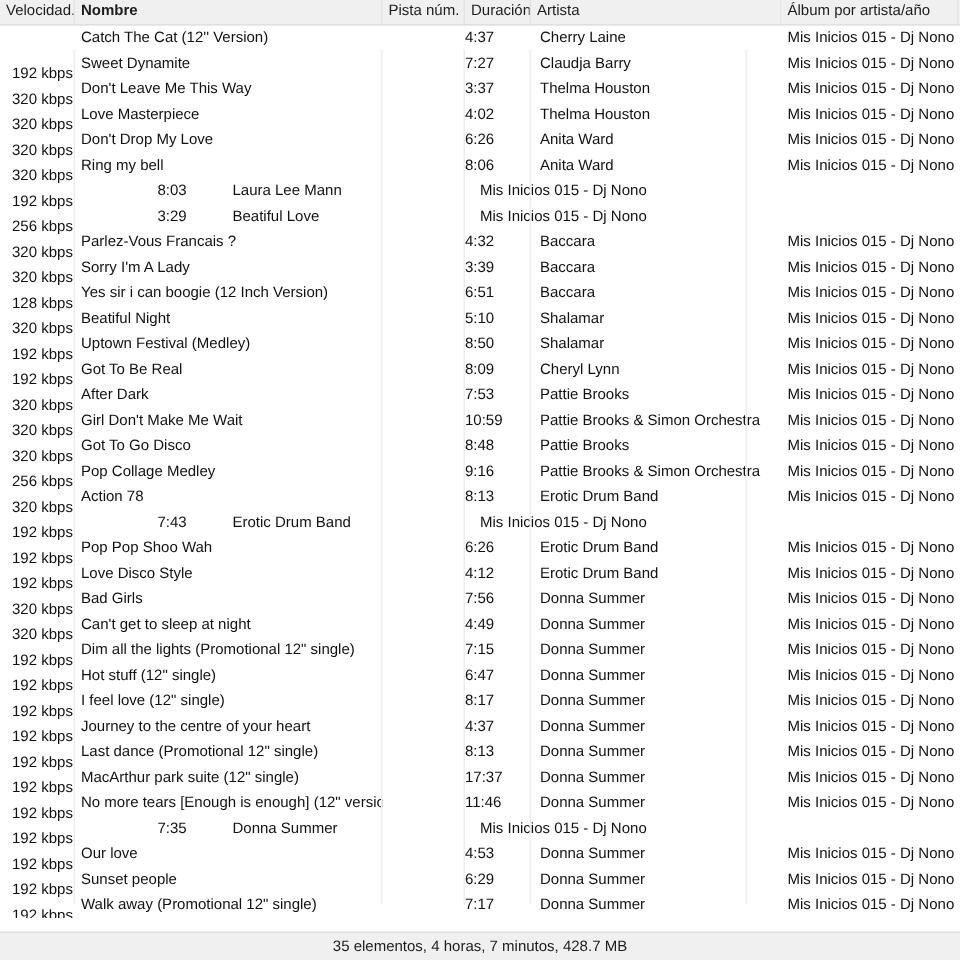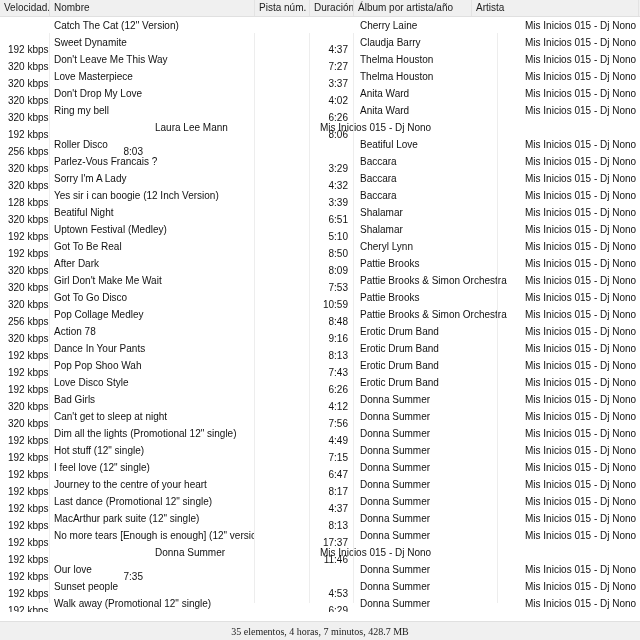--- a/index.html
+++ b/index.html
@@ -37,21 +37,21 @@
   .header .col {
     height: 16px;
     line-height: 16px;
     border-right: 1px solid #e3e3e3;
     padding-left: 4px;
     box-sizing: border-box;
     overflow: hidden;
     white-space: nowrap;
   }
   .col-speed   { width: 50px; }
-  .col-name    { width: 205px; }
+  .col-name    { width: 205px; font-weight: bold; }
   .col-track   { width: 55px; }
   .col-dur     { width: 44px; text-align: center; padding-right: 6px; padding-left: 0; }
   .col-artist  { width: 167px; padding-left: 6px; }
   .col-album   { width: 118px; border-right: none; padding-left: 4px; }
 
   
   .list {
     flex: 1 1 auto;
     overflow: hidden;
   }
@@ -66,21 +66,21 @@
   .row .cell {
     height: 17px;
     line-height: 17px;
     overflow: hidden;
     white-space: nowrap;
     box-sizing: border-box;
   }
   .cell.speed  { width: 50px; padding-left: 8px; margin-top: 24px; }
   .cell.name   { width: 205px; padding-left: 4px; }
   .cell.track  { width: 55px; }
-  .cell.dur    { width: 44px; text-align: right; padding-right: 6px; margin-top: 24px; }
+  .cell.dur    { width: 44px; padding-right: 6px; }
   .cell.artist { width: 167px; padding-left: 6px; }
   .cell.album  { width: 118px; padding-left: 4px; color: #111111; }
 
   
   .vline {
     position: absolute;
     top: 16px;
     bottom: 18px;
     width: 1px;
     background: #ededed;
@@ -91,35 +91,34 @@
   .statusbar {
     height: 18px;
     min-height: 18px;
     background: #f0f0f0;
     border-top: 1px solid #e0e0e0;
     display: flex;
     align-items: center;
     justify-content: center;
     font-size: 10px;
     color: #1c1c1c;
-    font-family: Liberation Serif, serif;
   }
 </style>
 </head>
 <body>
 
 <div class="window">
 
   <div class="header">
     <div class="col col-speed">Velocidad...</div>
     <div class="col col-name">Nombre</div>
     <div class="col col-track">Pista núm.</div>
     <div class="col col-dur">Duración</div>
+    <div class="col col-artist">Artista</div>
     <div class="col col-album">Álbum por artista/año</div>
-    <div class="col col-artist">Artista</div>
   </div>
 
   <div class="list-wrap">
     <div class="vline" style="left:49px;"></div>
     <div class="vline" style="left:254px;"></div>
     <div class="vline" style="left:309px;"></div>
     <div class="vline" style="left:353px;"></div>
     <div class="vline" style="left:497px;"></div>
     <div class="list" id="row-container">
         <div class="row">
@@ -172,21 +171,20 @@
         </div>
         <div class="row">
           <div class="cell speed">256 kbps</div>
           <div class="cell track"></div>
           <div class="cell dur">8:03</div>
           <div class="cell artist">Laura Lee Mann</div>
           <div class="cell album">Mis Inicios 015 - Dj Nono Molina</div>
         </div>
         <div class="row">
           <div class="cell speed">320 kbps</div>
-          <div class="cell name">Roller Disco</div>
           <div class="cell track"></div>
           <div class="cell dur">3:29</div>
           <div class="cell artist">Beatiful Love</div>
           <div class="cell album">Mis Inicios 015 - Dj Nono Molina</div>
         </div>
         <div class="row">
           <div class="cell speed">320 kbps</div>
           <div class="cell name">Parlez-Vous Francais ?</div>
           <div class="cell track"></div>
           <div class="cell dur">4:32</div>
@@ -268,21 +266,20 @@
         <div class="row">
           <div class="cell speed">192 kbps</div>
           <div class="cell name">Action 78</div>
           <div class="cell track"></div>
           <div class="cell dur">8:13</div>
           <div class="cell artist">Erotic Drum Band</div>
           <div class="cell album">Mis Inicios 015 - Dj Nono Molina</div>
         </div>
         <div class="row">
           <div class="cell speed">192 kbps</div>
-          <div class="cell name">Dance In Your Pants</div>
           <div class="cell track"></div>
           <div class="cell dur">7:43</div>
           <div class="cell artist">Erotic Drum Band</div>
           <div class="cell album">Mis Inicios 015 - Dj Nono Molina</div>
         </div>
         <div class="row">
           <div class="cell speed">192 kbps</div>
           <div class="cell name">Pop Pop Shoo Wah</div>
           <div class="cell track"></div>
           <div class="cell dur">6:26</div>

